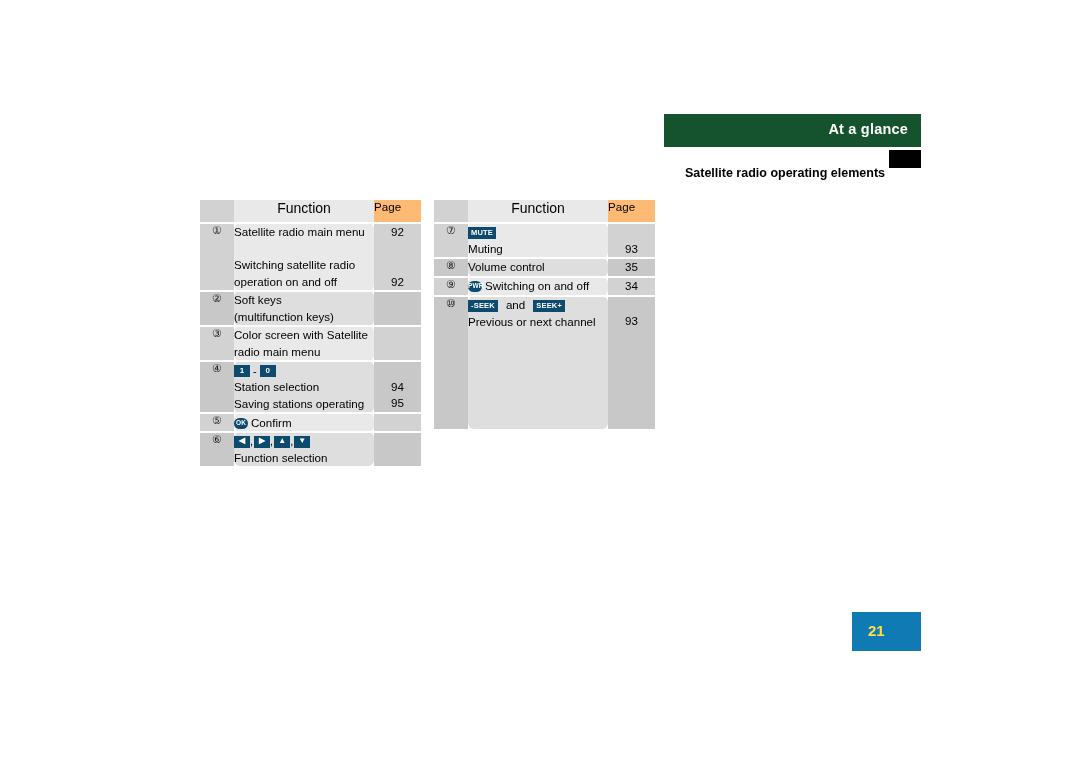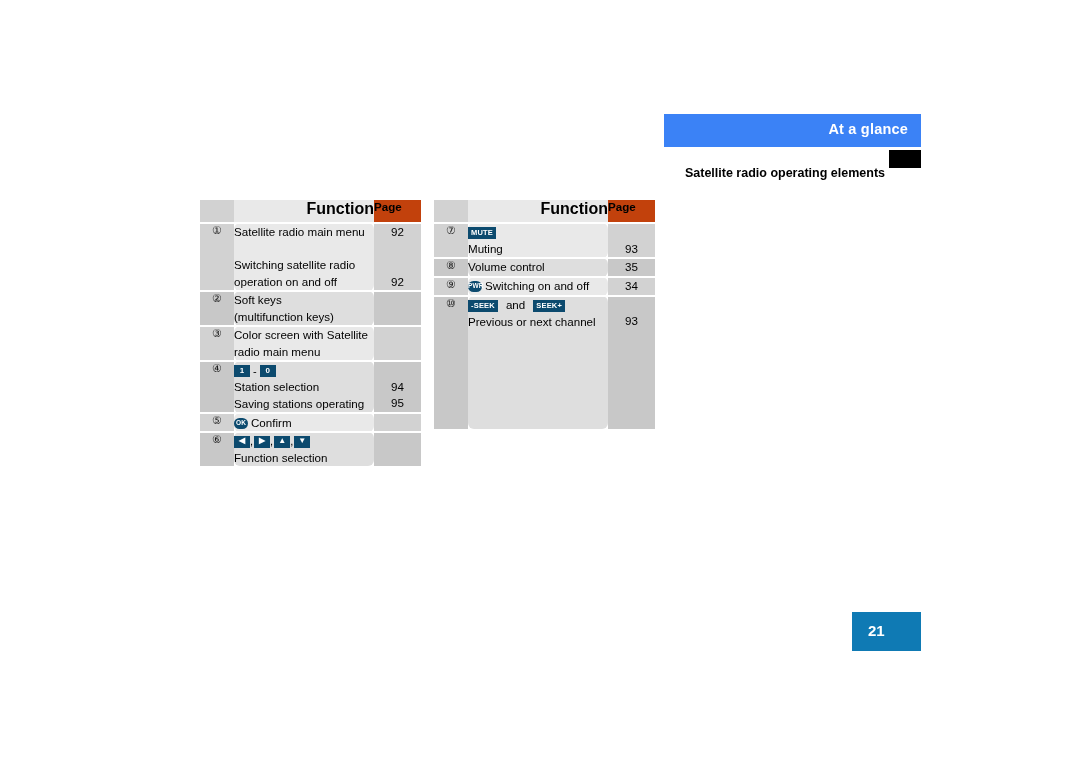--- a/index.html
+++ b/index.html
@@ -16,21 +16,21 @@
     overflow: hidden;
   }
 
   
   #header-banner {
     position: absolute;
     left: 664px;
     top: 114px;
     width: 257px;
     height: 33px;
-    background: #3b82f6;
+    background: #14532d;
   }
   #header-banner .banner-title {
     position: absolute;
     right: 13px;
     top: 7px;
     font-size: 14.5px;
     font-weight: bold;
     color: #ffffff;
     letter-spacing: 0.2px;
   }
@@ -67,21 +67,21 @@
     width: 69px;
     height: 39px;
     background: #0f7ab4;
   }
   #page-number-box .page-num {
     position: absolute;
     left: 16px;
     top: 10px;
     font-size: 15px;
     font-weight: bold;
-    color: #ffffff;
+    color: #fde047;
   }
 
   
   .ref-table {
     position: absolute;
     border-collapse: collapse;
     font-size: 11.6px;
     table-layout: fixed;
   }
   #table-left  { left: 200px; top: 200px; width: 221px; }
@@ -92,23 +92,23 @@
   .ref-table col.c-pg   { width: 47px; }
 
   .ref-table td, .ref-table th {
     padding: 0;
     vertical-align: top;
     border: none;
   }
 
   
   .hdr-num { background: #d2d2d2; height: 22px; }
-  .hdr-fn  { background: #e9e9e9; height: 22px; font-weight: bold; font-size: 16px;
-             text-align: right; padding-left: 6px; vertical-align: middle; }
-  .hdr-pg  { background: #c2410c; height: 22px; font-weight: bold; font-size: 11.6px;
+  .hdr-fn  { background: #e9e9e9; height: 22px; font-weight: normal; font-size: 14px;
+             text-align: center; padding-left: 6px; vertical-align: middle; }
+  .hdr-pg  { background: #fdba74; height: 22px; font-weight: normal; font-size: 11.6px;
              text-align: left; padding-left: 5px; vertical-align: middle; }
 
   
   .cel-num { background: #d2d2d2; text-align: center; padding-top: 5px;
              font-size: 11px; color: #1a1a1a; }
   .cel-fn  { background: #e9e9e9; padding: 5px 6px 5px 6px; line-height: 16.5px; border-radius: 6px; }
   .cel-fn.alt  { background: #dedede; }
   .cel-num.alt { background: #c8c8c8; }
   .cel-pg  { background: #d2d2d2; text-align: right; padding: 5px 6px 5px 0;
              line-height: 16.5px; }

